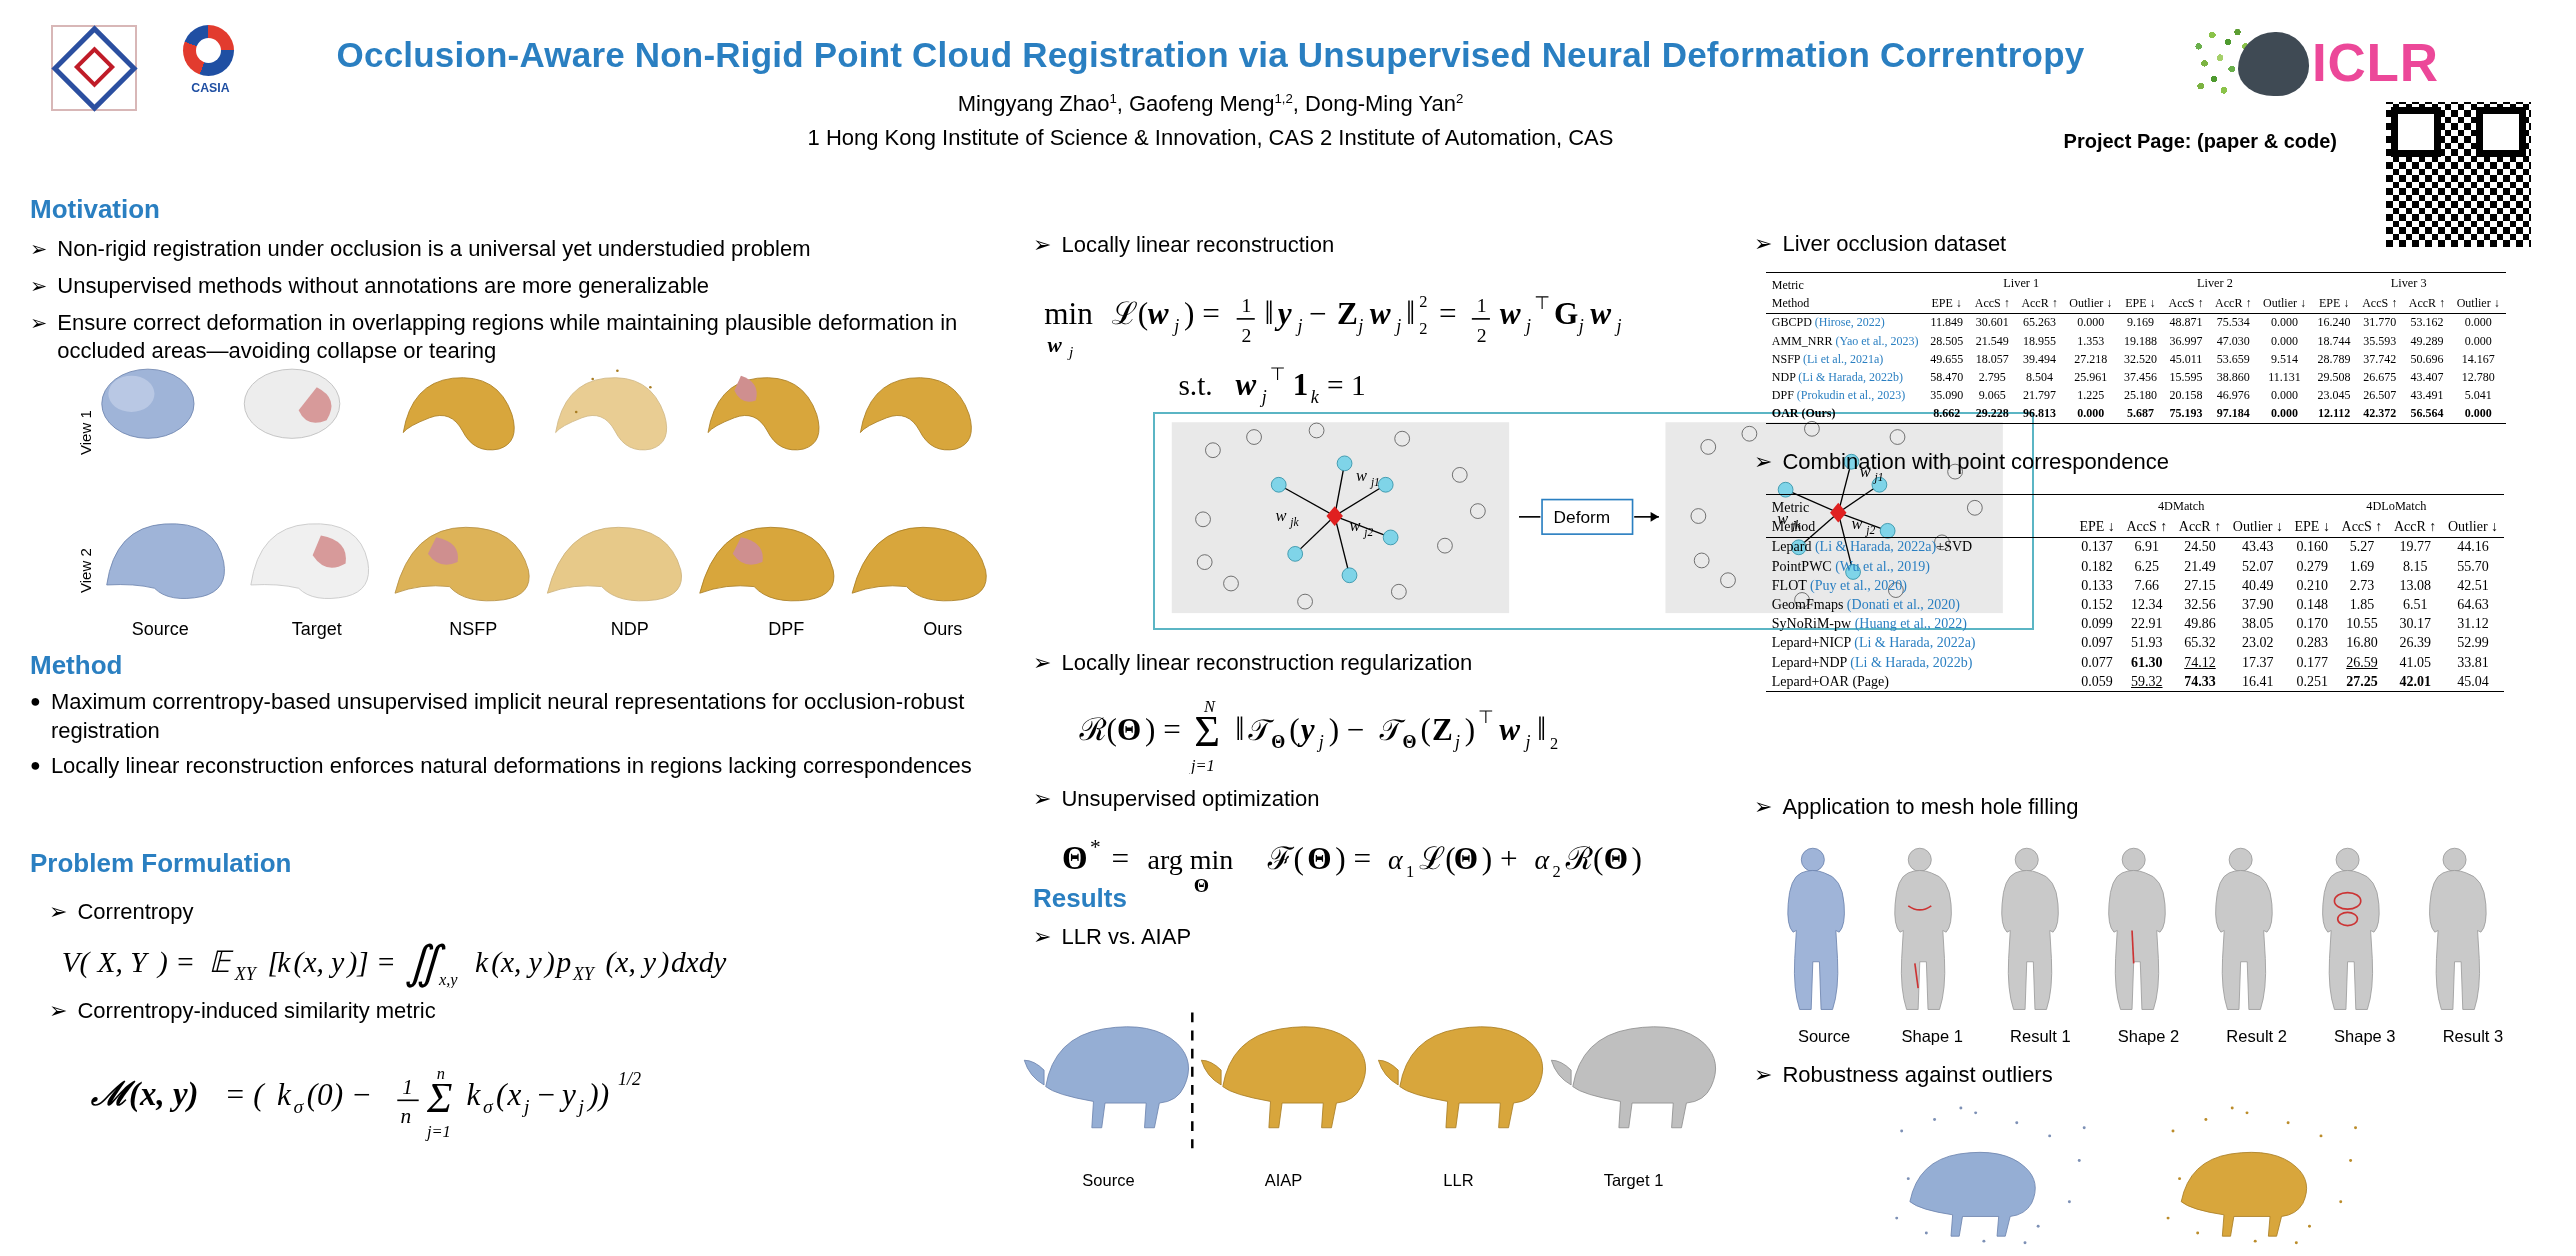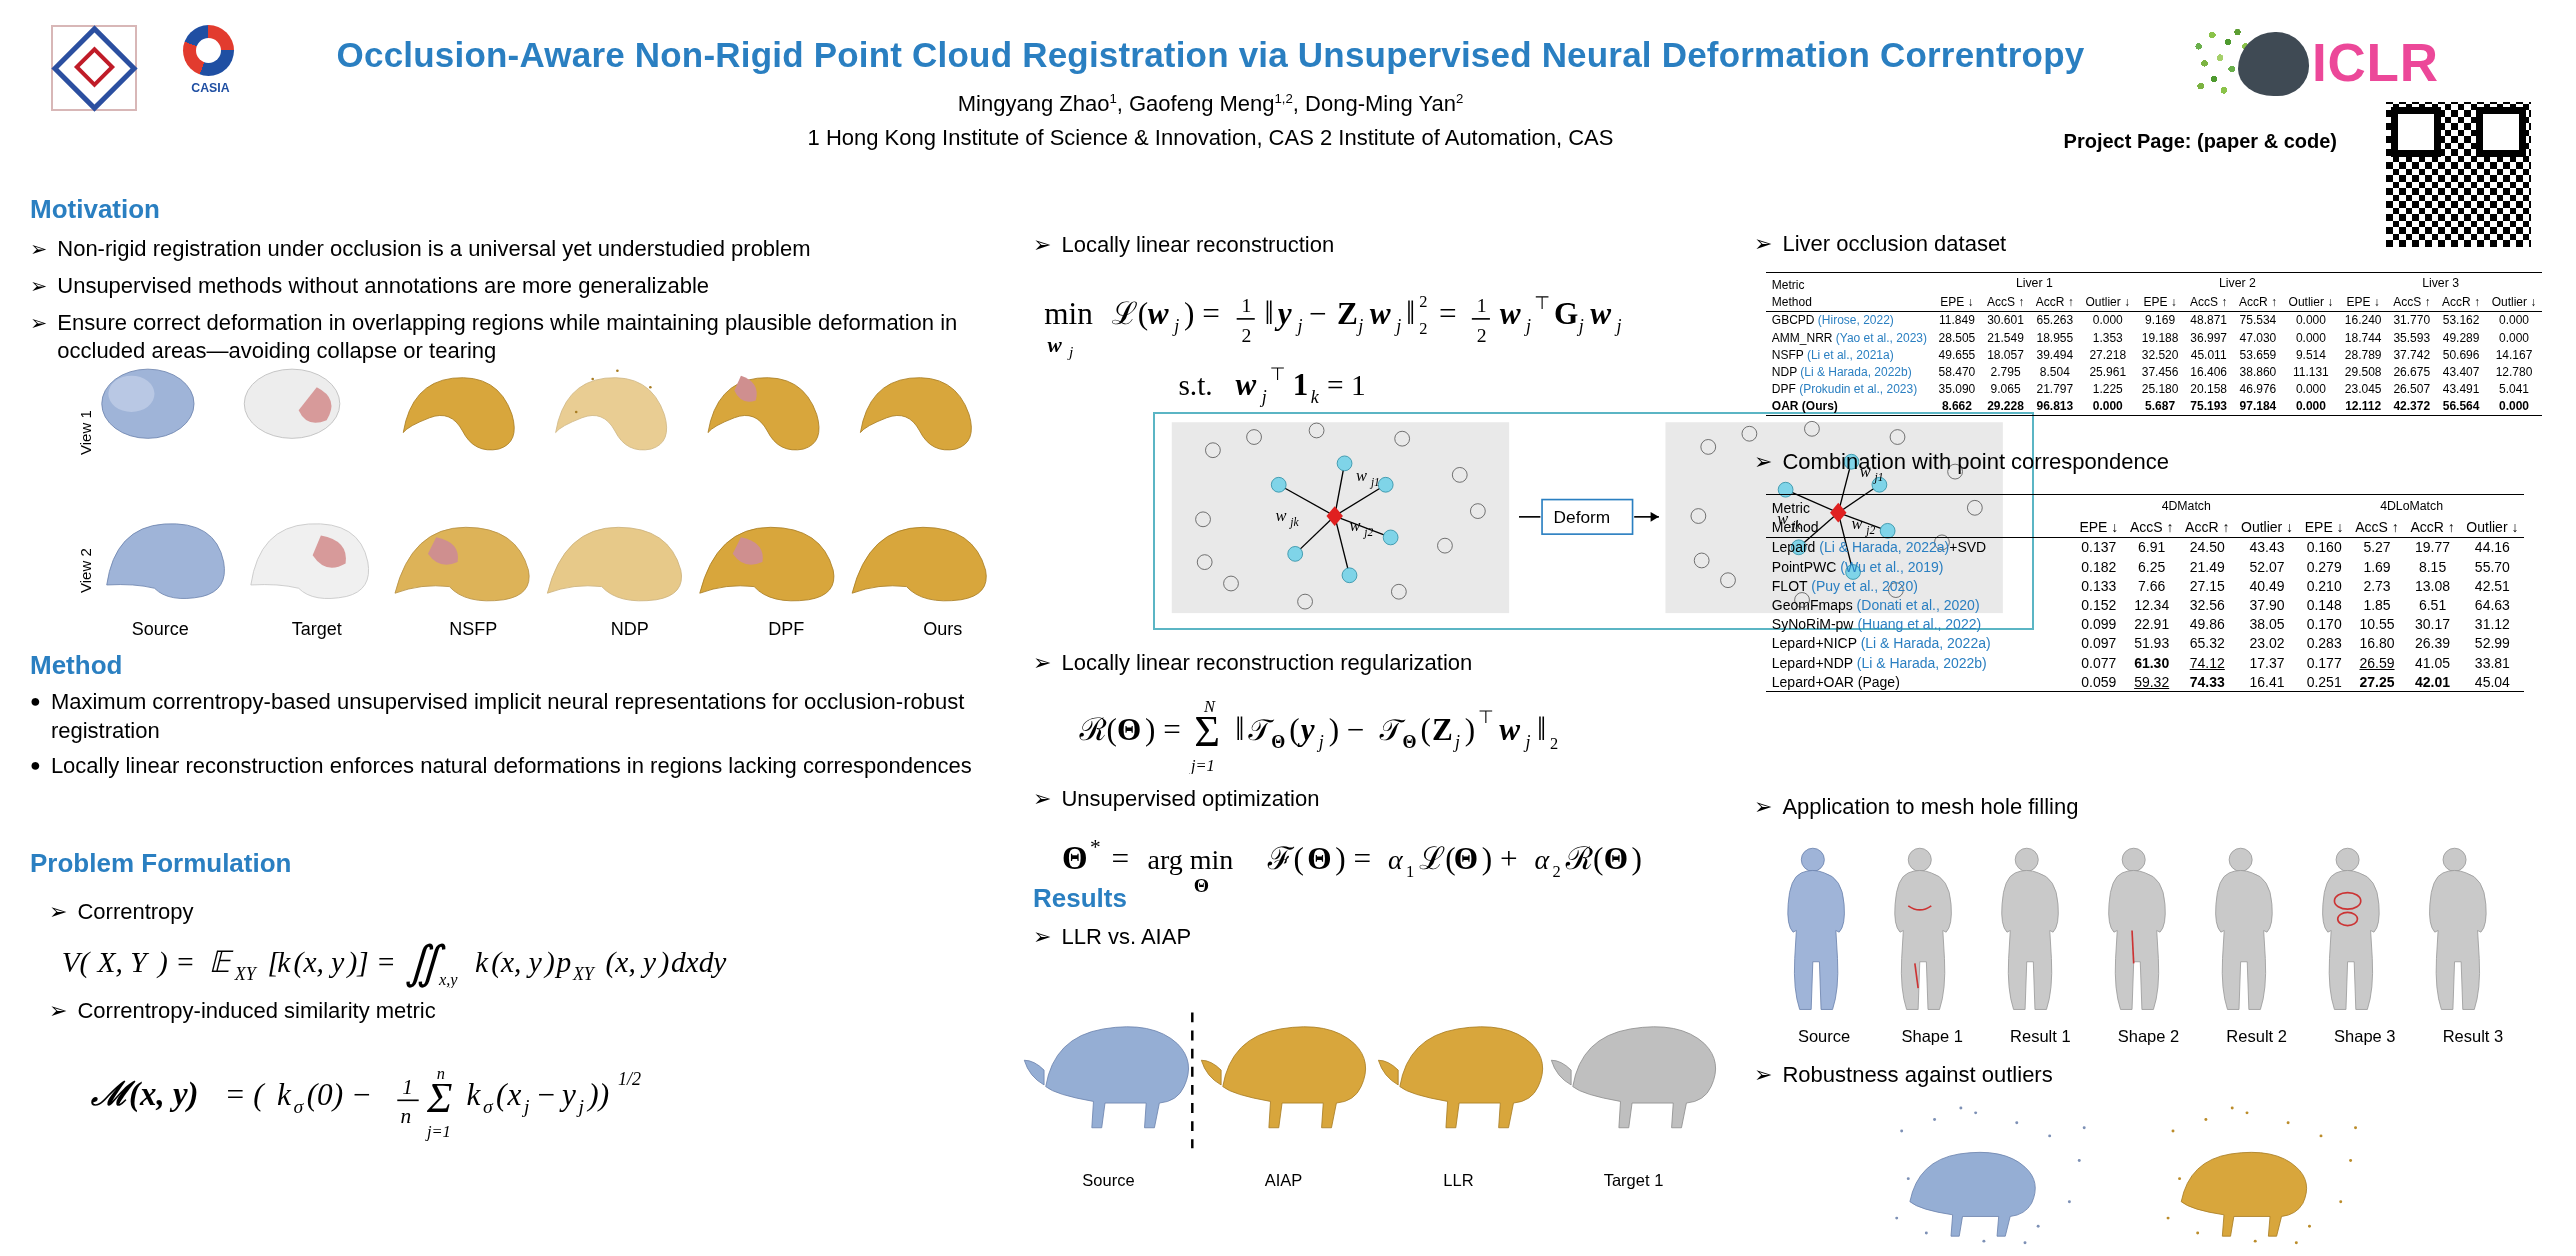--- a/index.html
+++ b/index.html
@@ -87,21 +87,21 @@
   .mid-b3{position:absolute;left:1033px;top:786px;font-size:22px;display:flex;gap:10px;}
   .mid-eq3{position:absolute;left:1062px;top:831px;font-size:25.5px;}
   .res-h{position:absolute;left:1033px;top:883px;}
   .res-b1{position:absolute;left:1033px;top:924px;font-size:22px;display:flex;gap:10px;}
   .animals{position:absolute;left:1021px;top:963px;width:700px;height:206px;}
   .animal-caps{position:absolute;left:1021px;top:1171px;width:700px;display:flex;}
   .animal-caps div{flex:1;text-align:center;font-size:16.5px;}
 
   
   .rt-b1{position:absolute;left:1754px;top:231px;font-size:22px;display:flex;gap:10px;}
-  .tbl{border-collapse:collapse;font-size:12px;font-family:Liberation Sans, sans-serif;}
+  .tbl{border-collapse:collapse;font-size:12px;font-family:Liberation Serif, serif;}
   .tbl td,.tbl th{padding:1.6px 5.8px;white-space:nowrap;}
   .tbl .grp{text-align:center;font-size:12.3px;}
   .rule-top{border-top:1.6px solid #000;}
   .rule-bot{border-bottom:1.6px solid #000;margin-left:36px;}
   .rule-mid{border-bottom:0.8px solid #000;}
   .cite{color:#2a7fc1;}
   .num{text-align:center;}
   .t1{position:absolute;left:1766px;top:272px;}
   .rt-b2{position:absolute;left:1754px;top:449px;font-size:22px;display:flex;gap:10px;}
   .t2{position:absolute;left:1766px;top:494px;}
@@ -602,21 +602,21 @@
           <td class="num">50.696</td>
           <td class="num">14.167</td>
       </tr>
       <tr>
         <td><span>NDP</span> <span class="cite">(Li &amp; Harada, 2022b)</span></td>
         <td class="num">58.470</td>
           <td class="num">2.795</td>
           <td class="num">8.504</td>
           <td class="num">25.961</td>
         <td class="num">37.456</td>
-          <td class="num">16.406</td>
+          <td class="num">15.595</td>
           <td class="num">38.860</td>
           <td class="num">11.131</td>
         <td class="num">29.508</td>
           <td class="num">26.675</td>
           <td class="num">43.407</td>
           <td class="num">12.780</td>
       </tr>
       <tr>
         <td><span>DPF</span> <span class="cite">(Prokudin et al., 2023)</span></td>
         <td class="num">35.090</td>

